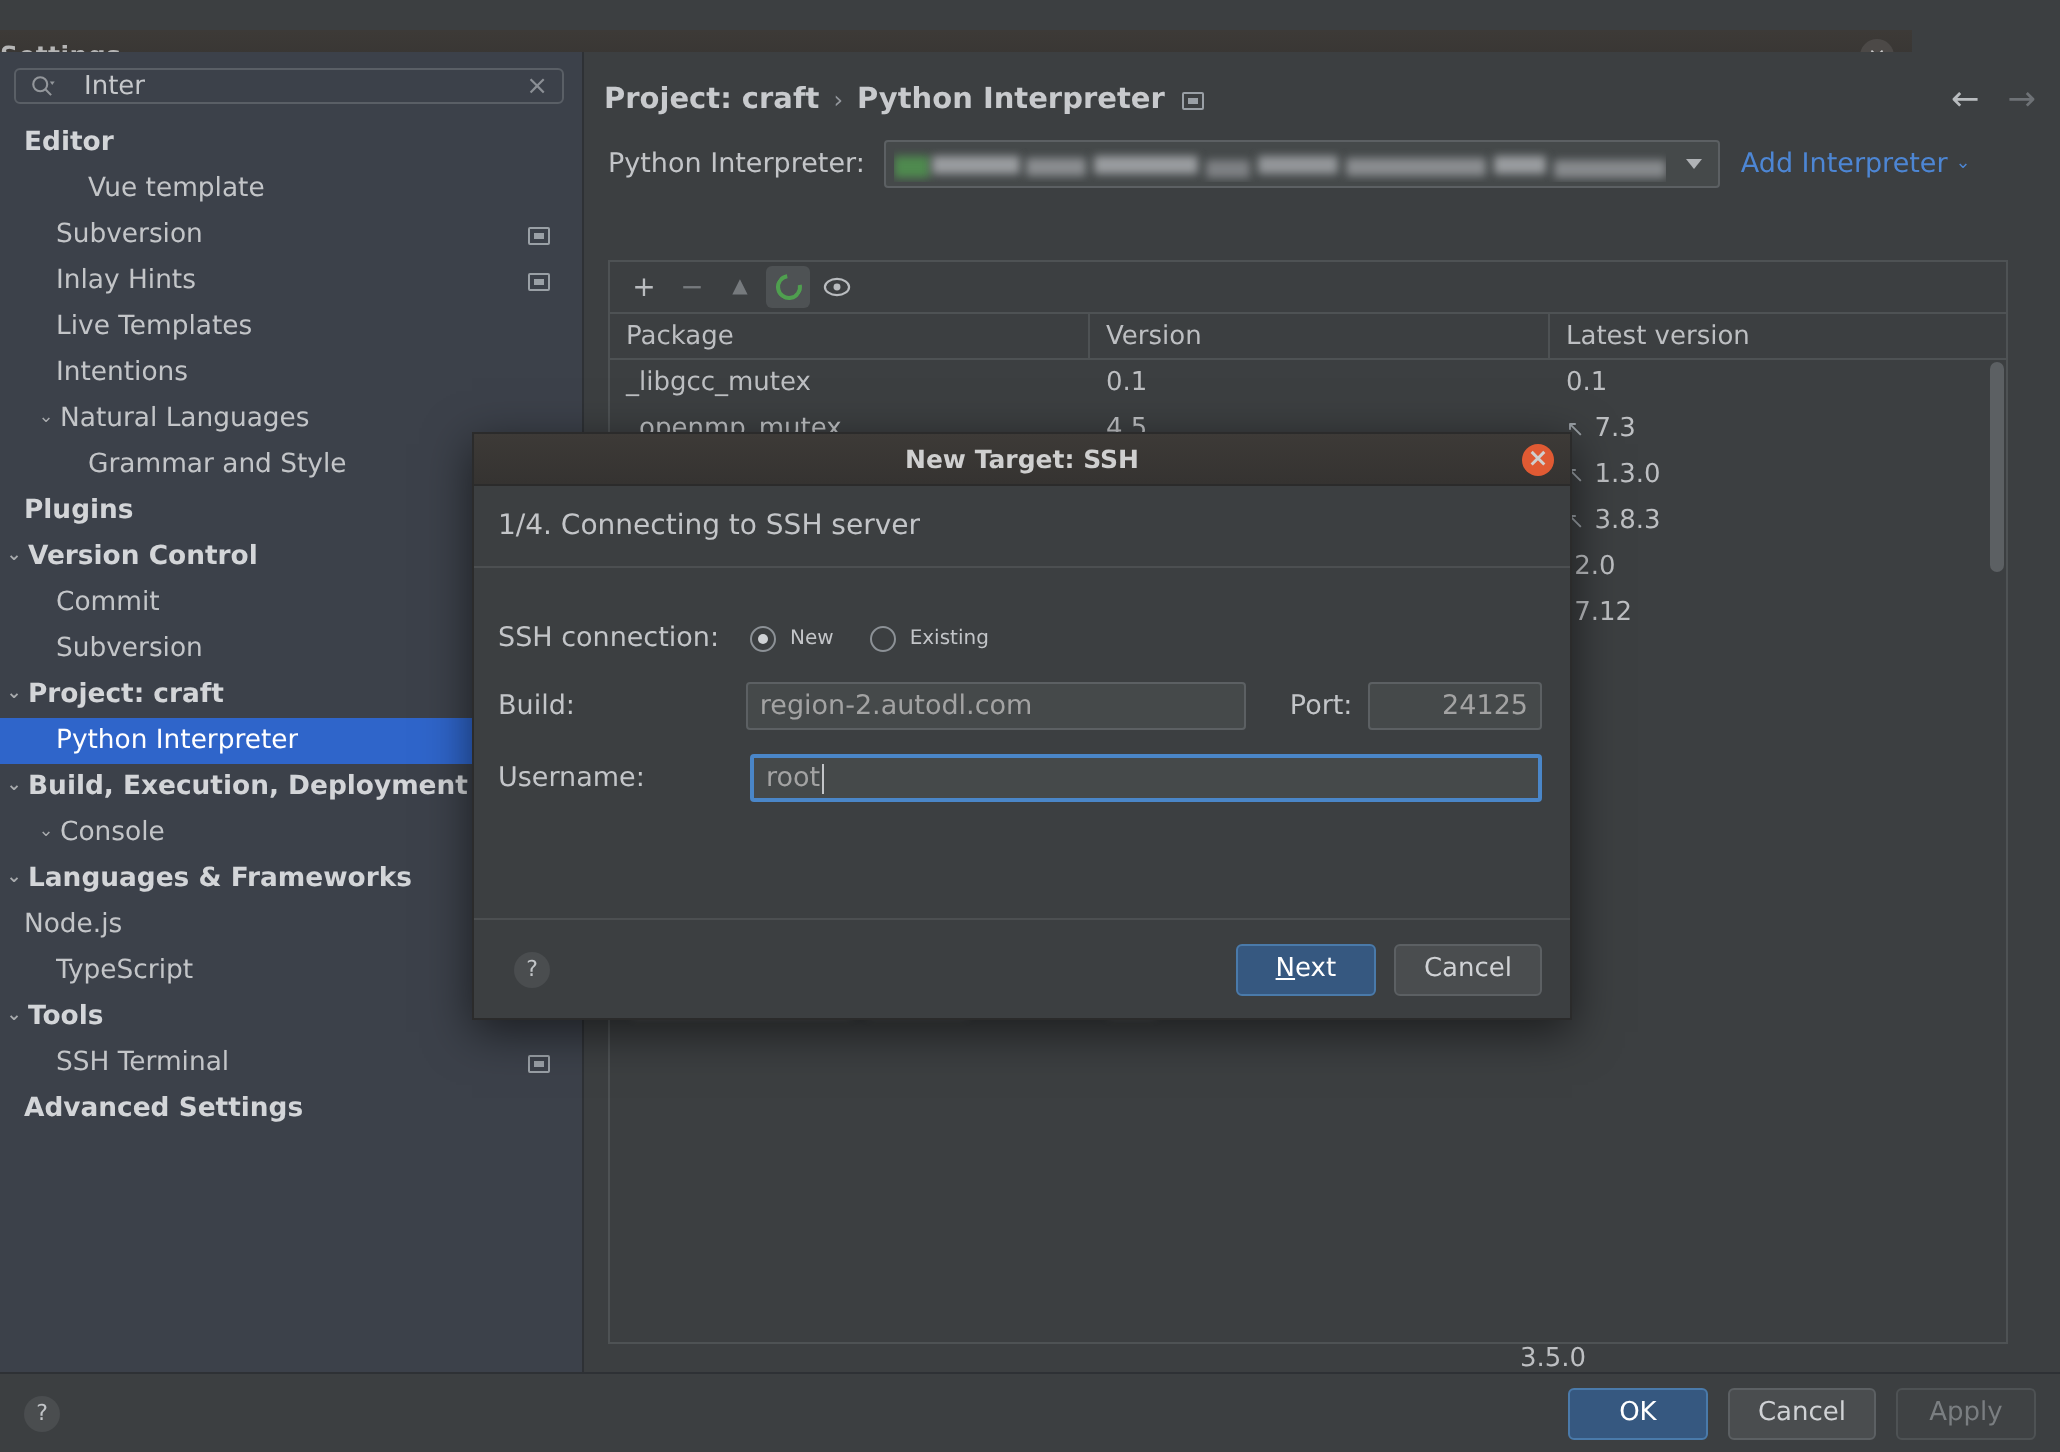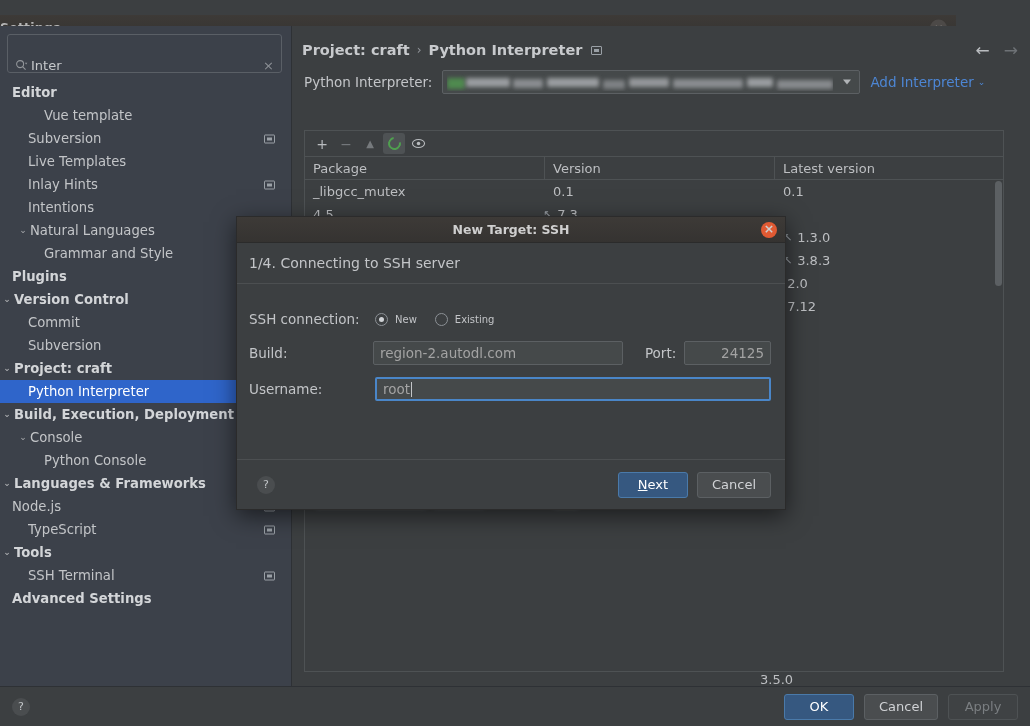--- a/index.html
+++ b/index.html
@@ -46,24 +46,24 @@
   
   .sidebar {
     width: 292px; height: 660px;
     background: #3c414a;
     border-right: 1px solid #2e3135;
     position: relative;
     overflow: hidden;
   }
   .search-wrap { padding: 8px 9px 6px 7px; }
   .search-box {
-    height: 39px; border: 1px solid #5a5f66; border-radius: 3px;
+    height: 18px; border: 1px solid #5a5f66; border-radius: 3px;
     background: #3c414a;
-    display: flex; align-items: flex-end; padding: 0 6px 0 7px;
-    gap: 3px;
+    display: flex; align-items: center; padding: 0 6px 0 7px;
+    gap: 14px;
   }
   .search-icon { width: 13px; height: 13px; flex: 0 0 13px; opacity: .75; }
   .search-val {
     flex: 1; font-size: 13px; color: #c6c8cb;
     line-height: 1;
   }
   .search-clear {
     color: #8b8f95; font-size: 13px; cursor: pointer;
     padding: 0 1px; line-height: 1;
   }
@@ -349,25 +349,25 @@
             <span class="lbl">Editor</span>
           </div>
           <div class="tree-item" style="padding-left: 44px;">
             <span class="lbl">Vue template</span>
           </div>
           <div class="tree-item" style="padding-left: 28px;">
             <span class="lbl">Subversion</span>
             <span class="side-icon"></span>
           </div>
           <div class="tree-item" style="padding-left: 28px;">
-            <span class="lbl">Live Templates</span>
-          </div>
-          <div class="tree-item" style="padding-left: 28px;">
             <span class="lbl">Inlay Hints</span>
             <span class="side-icon"></span>
+          </div>
+          <div class="tree-item" style="padding-left: 28px;">
+            <span class="lbl">Live Templates</span>
           </div>
           <div class="tree-item" style="padding-left: 28px;">
             <span class="lbl">Intentions</span>
           </div>
           <div class="tree-item" style="padding-left: 16px;">
             <span class="twisty">⌄</span>
             <span class="lbl">Natural Languages</span>
           </div>
           <div class="tree-item" style="padding-left: 44px;">
             <span class="lbl">Grammar and Style</span>
@@ -392,23 +392,20 @@
           <div class="tree-item selected" style="padding-left: 28px;">
             <span class="lbl">Python Interpreter</span>
           </div>
           <div class="tree-item bold" style="padding-left: 0px;">
             <span class="twisty">⌄</span>
             <span class="lbl">Build, Execution, Deployment</span>
           </div>
           <div class="tree-item" style="padding-left: 16px;">
             <span class="twisty">⌄</span>
             <span class="lbl">Console</span>
-          </div>
-          <div class="tree-item" style="padding-left: 44px;">
-            <span class="lbl">Python Console</span>
           </div>
           <div class="tree-item bold" style="padding-left: 0px;">
             <span class="twisty">⌄</span>
             <span class="lbl">Languages &amp; Frameworks</span>
           </div>
           <div class="tree-item" style="padding-left: 12px;">
             <span class="lbl">Node.js</span>
             <span class="side-icon"></span>
           </div>
           <div class="tree-item" style="padding-left: 28px;">
@@ -488,20 +485,21 @@
 
         <div id="pkg-rows">
             <div class="pkg-row">
               <div class="c c1" style="border-right: none;">_libgcc_mutex</div>
               <div class="c c2" style="border-right: none;">0.1</div>
               <div class="c c3">
                 <span>0.1</span>
               </div>
             </div>
             <div class="pkg-row">
+              <div class="c c1" style="border-right: none;">_openmp_mutex</div>
               <div class="c c2" style="border-right: none;">4.5</div>
               <div class="c c3">
                 <span class="uparrow">↖</span>
                 <span>7.3</span>
               </div>
             </div>
             <div class="pkg-row">
               <div class="c c1" style="border-right: none;"></div>
               <div class="c c2" style="border-right: none;"></div>
               <div class="c c3">

